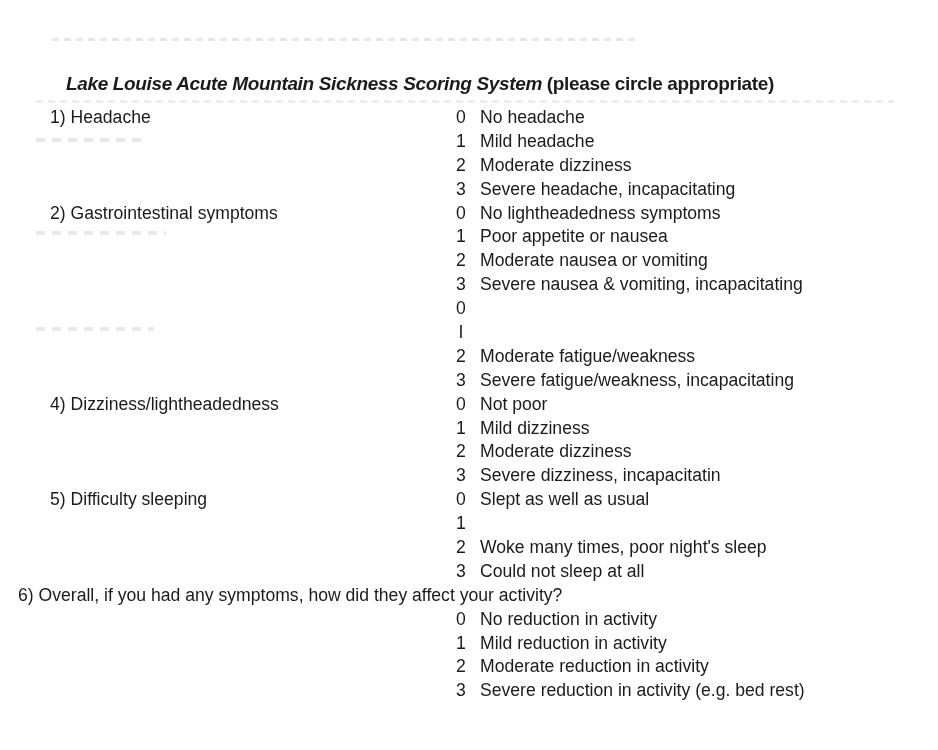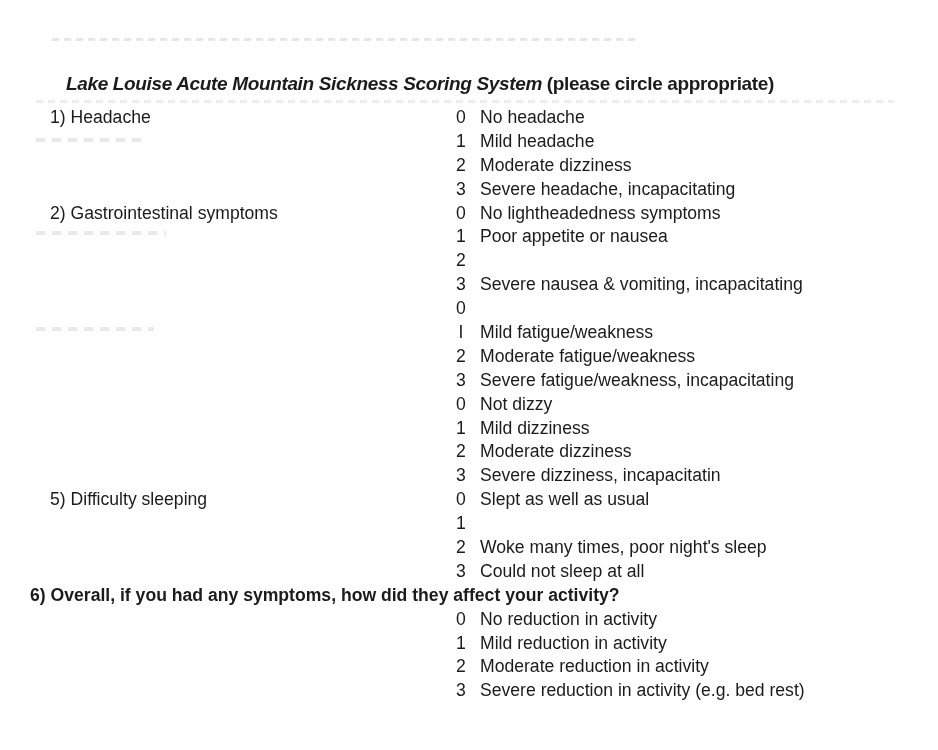--- a/index.html
+++ b/index.html
@@ -62,22 +62,21 @@
     height: 23.9px;
     line-height: 23.9px;
     font-size: 17.6px;
     white-space: nowrap;
   }
   .row .label {
     position: absolute;
     left: 50px;
   }
   .row.full-label .label {
-    left: 30px;
-    font-weight: bold;
+    left: 18px;
   }
   .row .score {
     position: absolute;
     left: 450px;
     width: 22px;
     text-align: center;
   }
   .row .desc {
     position: absolute;
     left: 480px;
@@ -117,43 +116,44 @@
         <span class="label">2) Gastrointestinal symptoms</span>
         <span class="score">0</span>
         <span class="desc">No lightheadedness symptoms</span>
       </div>
       <div class="row">
         <span class="score">1</span>
         <span class="desc">Poor appetite or nausea</span>
       </div>
       <div class="row">
         <span class="score">2</span>
+        <span class="desc">Moderate nausea or vomiting</span>
       </div>
       <div class="row">
         <span class="score">3</span>
         <span class="desc">Severe nausea &amp; vomiting, incapacitating</span>
       </div>
       <div class="row">
         <span class="score">0</span>
       </div>
       <div class="row">
         <span class="score">I</span>
-        <span class="desc">Mild fatigue/weakness</span>
       </div>
       <div class="row">
         <span class="score">2</span>
         <span class="desc">Moderate fatigue/weakness</span>
       </div>
       <div class="row">
         <span class="score">3</span>
         <span class="desc">Severe fatigue/weakness, incapacitating</span>
       </div>
       <div class="row">
-        <span class="score">0</span>
-        <span class="desc">Not dizzy</span>
+        <span class="label">4) Dizziness/lightheadedness</span>
+        <span class="score">0</span>
+        <span class="desc">Not poor</span>
       </div>
       <div class="row">
         <span class="score">1</span>
         <span class="desc">Mild dizziness</span>
       </div>
       <div class="row">
         <span class="score">2</span>
         <span class="desc">Moderate dizziness</span>
       </div>
       <div class="row">

